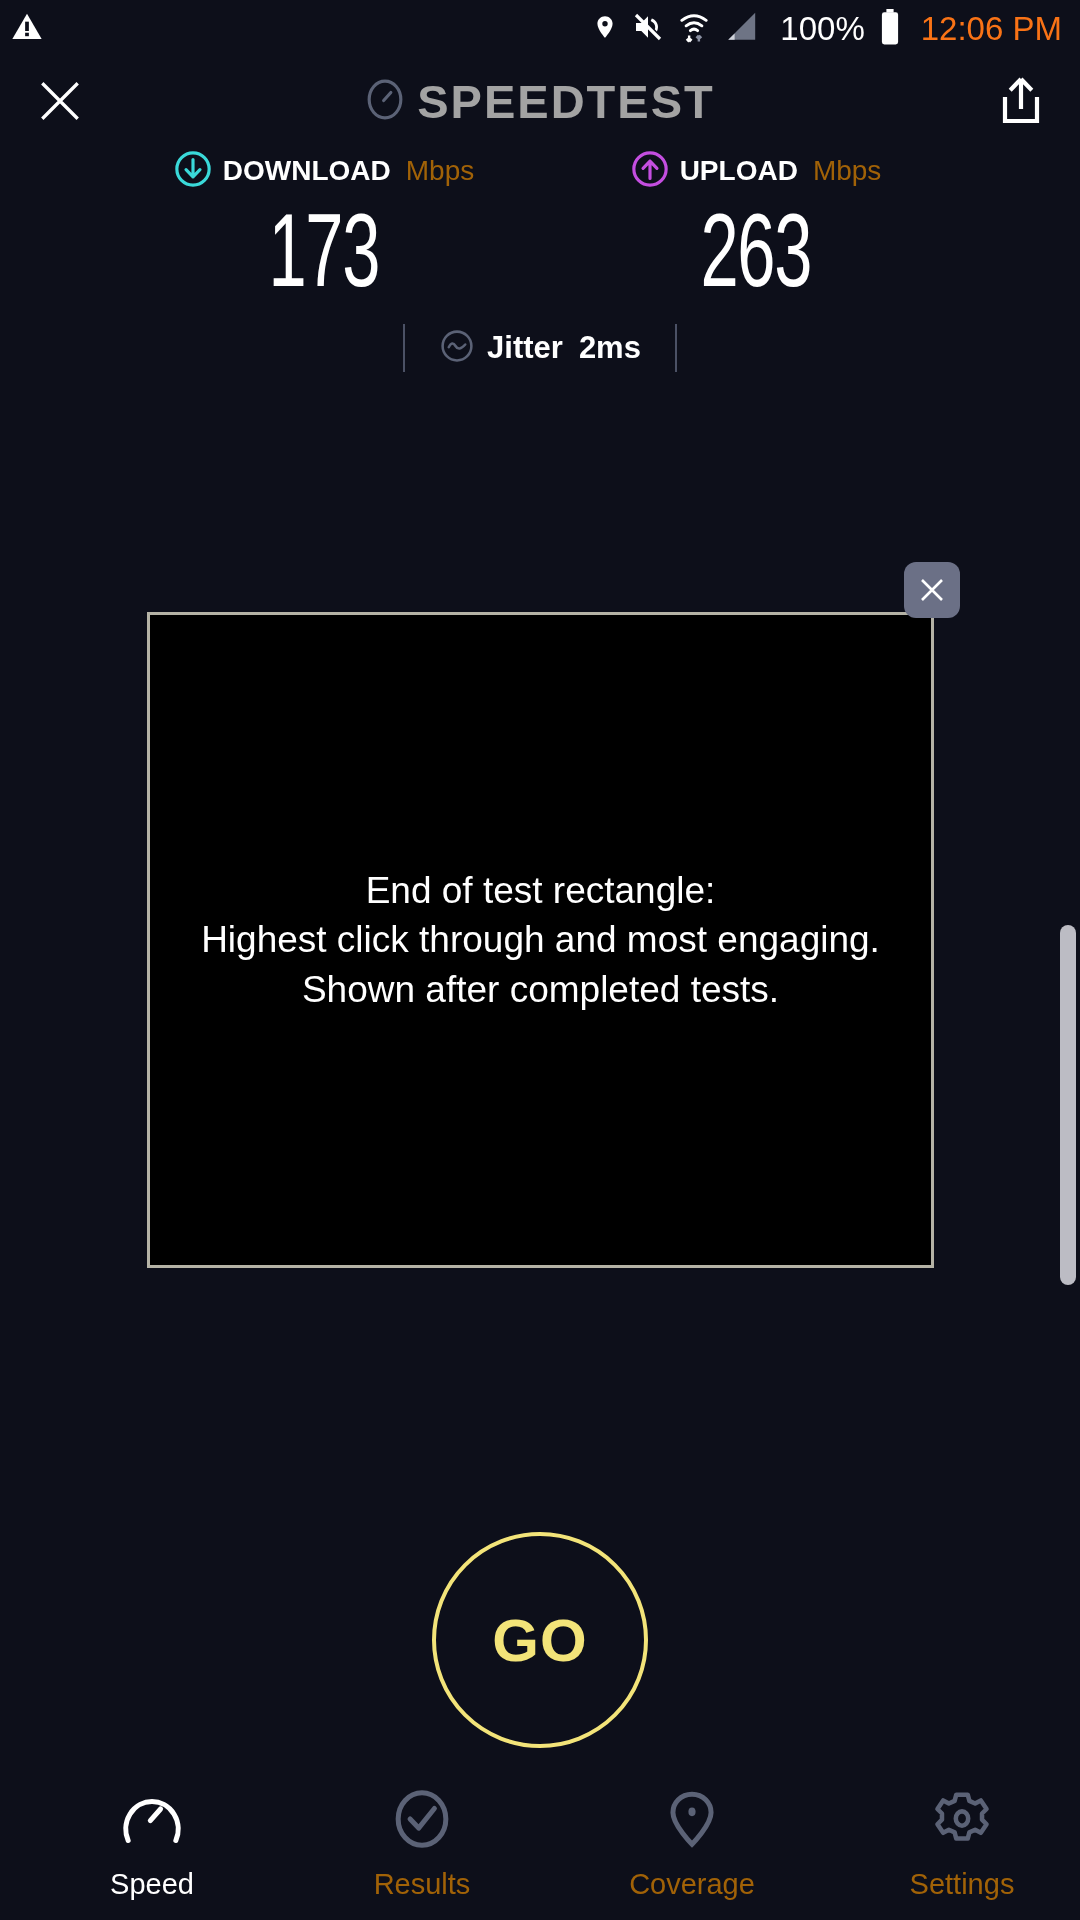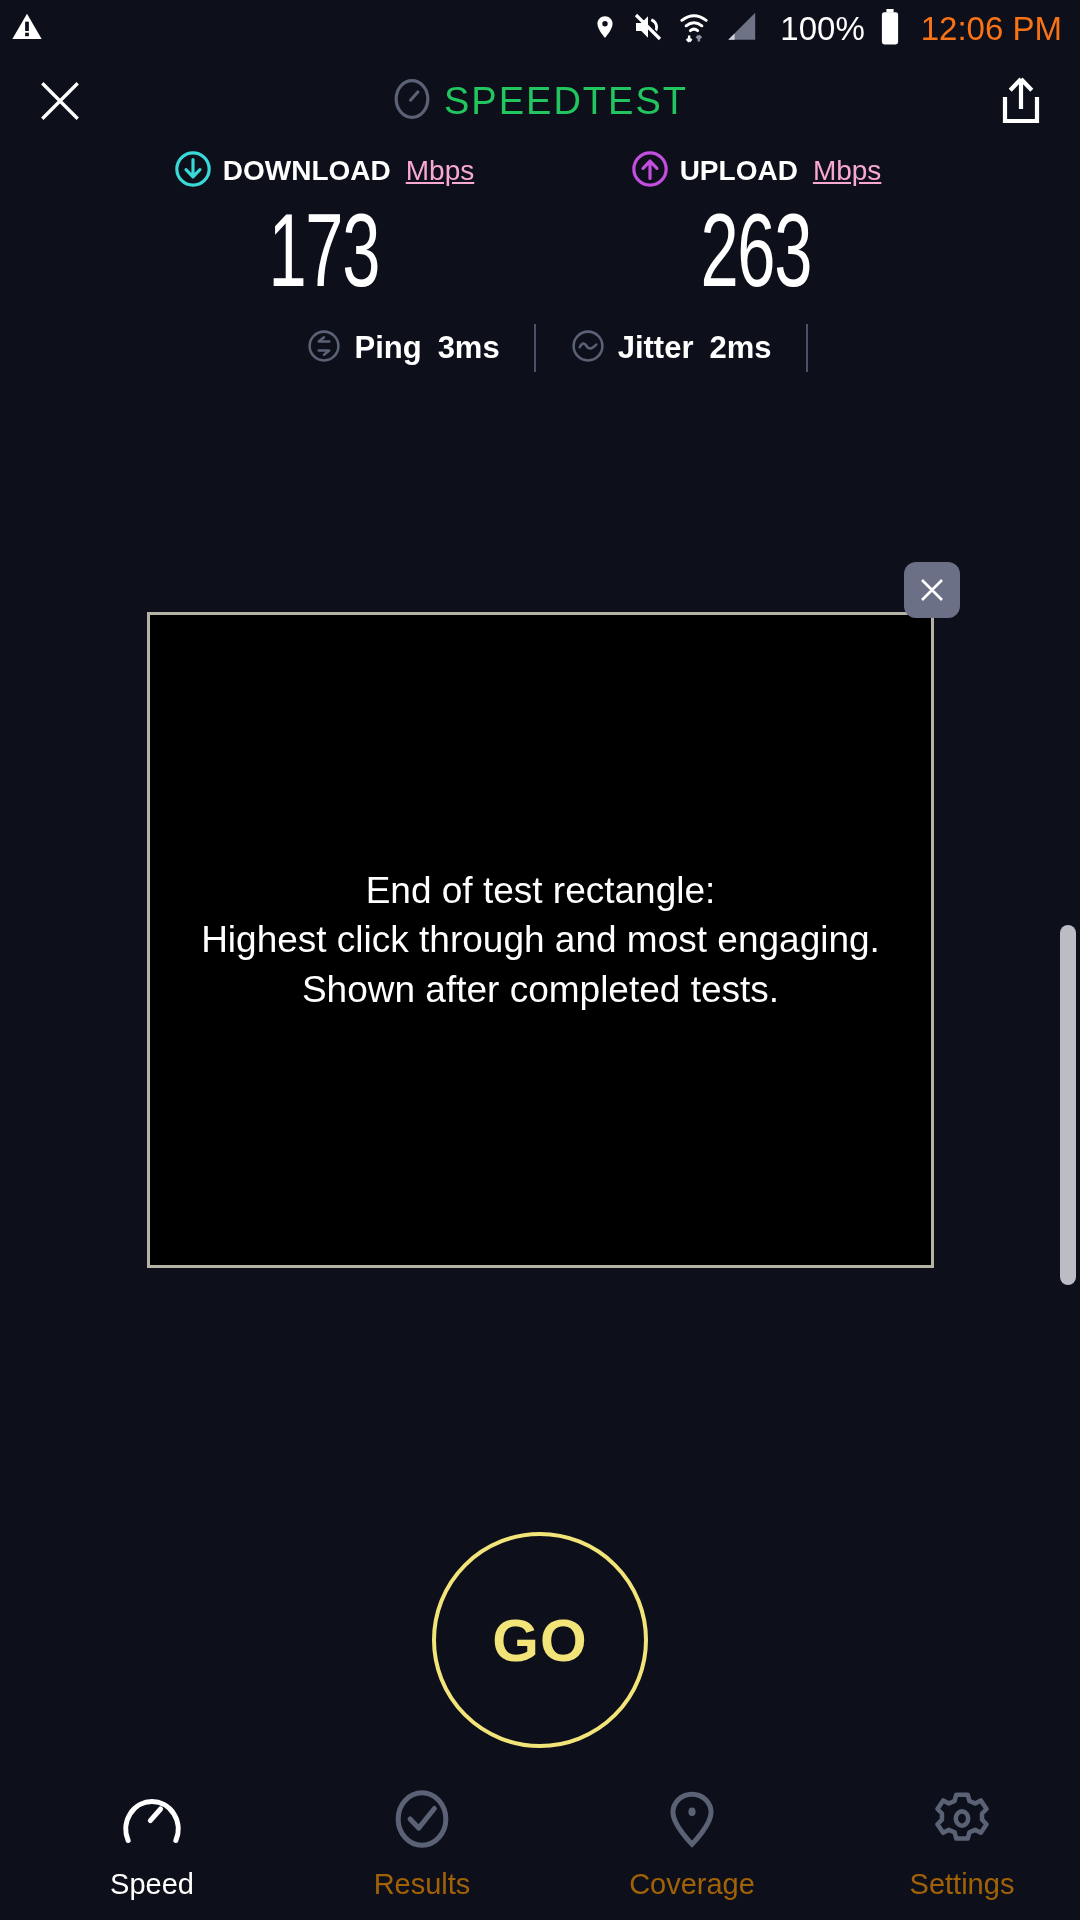--- a/index.html
+++ b/index.html
@@ -35,43 +35,43 @@
   }
   .close-x {
     position:absolute; left:35px; top:50%; transform:translateY(-50%);
     width:50px; height:50px; cursor:pointer;
   }
   .brand {
     position:absolute; left:0; right:0; top:50%; transform:translateY(-50%);
     display:flex; align-items:center; justify-content:center; gap:12px;
   }
   .brand-text {
-    color:#22c55e; font-size:38px; font-weight:normal; letter-spacing:2px;
+    color:#a3a3a3; font-size:47px; font-weight:bold; letter-spacing:2px;
     font-family:"Liberation Sans", sans-serif;
   }
   .share-btn {
     position:absolute; right:35px; top:50%; transform:translateY(-50%);
     width:48px; height:52px; cursor:pointer;
   }
 
   
   .results { position:absolute; top:142px; left:0; width:1080px; }
   .dl-ul-row {
     display:flex; justify-content:center; align-items:flex-start;
     gap:72px; padding-top:8px;
   }
   .metric-col { display:flex; flex-direction:column; align-items:center; width:360px; }
   .metric-head { display:flex; align-items:center; gap:11px; }
   .metric-label {
     color:#ffffff; font-size:28px; font-weight:bold;
     font-family:"Liberation Sans", sans-serif;
   }
   .metric-unit {
-    color:#f9a8d4; font-size:28px; font-weight:normal;
-    font-family:"Liberation Sans", sans-serif; margin-left:4px;text-decoration:underline;
+    color:#a16207; font-size:28px; font-weight:normal;
+    font-family:"Liberation Sans", sans-serif; margin-left:4px;
   }
   .metric-value {
     color:#ffffff; font-size:104px; font-weight:300; line-height:1.0;
     margin-top:6px; letter-spacing:-2px;
     font-family:"Liberation Sans Narrow","Liberation Sans", sans-serif;
     transform:scaleX(0.66); transform-origin:center top;
   }
 
   
   .pjl {
@@ -244,30 +244,20 @@
         </span>
         <span class="metric-label">UPLOAD</span>
         <span class="metric-unit">Mbps</span>
       </div>
       <div class="metric-value">263</div>
     </div>
 
   </div>
 
   <div class="pjl">
-    <div class="pjl-item">
-      <span>
-        <svg width="36" height="36" viewBox="0 0 24 24">
-          <circle cx="12" cy="12" r="9.6" stroke="#5b6276" stroke-width="1.7" fill="none"></circle>
-          <path d="M15.5 9 H9.5 M8.5 9 L12 6.2 M8.5 15 H14.5 M15.5 15 L12 17.8" stroke="#5b6276" stroke-width="1.7" fill="none" stroke-linecap="round"></path>
-        </svg>
-      </span>
-      <span class="pjl-name">Ping</span>
-      <span class="pjl-val">3ms</span>
-    </div>
     <div class="pjl-sep"></div>
     <div class="pjl-item">
       <span>
         <svg width="36" height="36" viewBox="0 0 24 24">
           <circle cx="12" cy="12" r="9.6" stroke="#5b6276" stroke-width="1.7" fill="none"></circle>
           <path d="M6.5 12.8 Q8.8 8.2 11 12 Q13.3 15.8 17.5 11" stroke="#5b6276" stroke-width="1.7" fill="none" stroke-linecap="round"></path>
         </svg>
       </span>
       <span class="pjl-name">Jitter</span>
       <span class="pjl-val">2ms</span>

